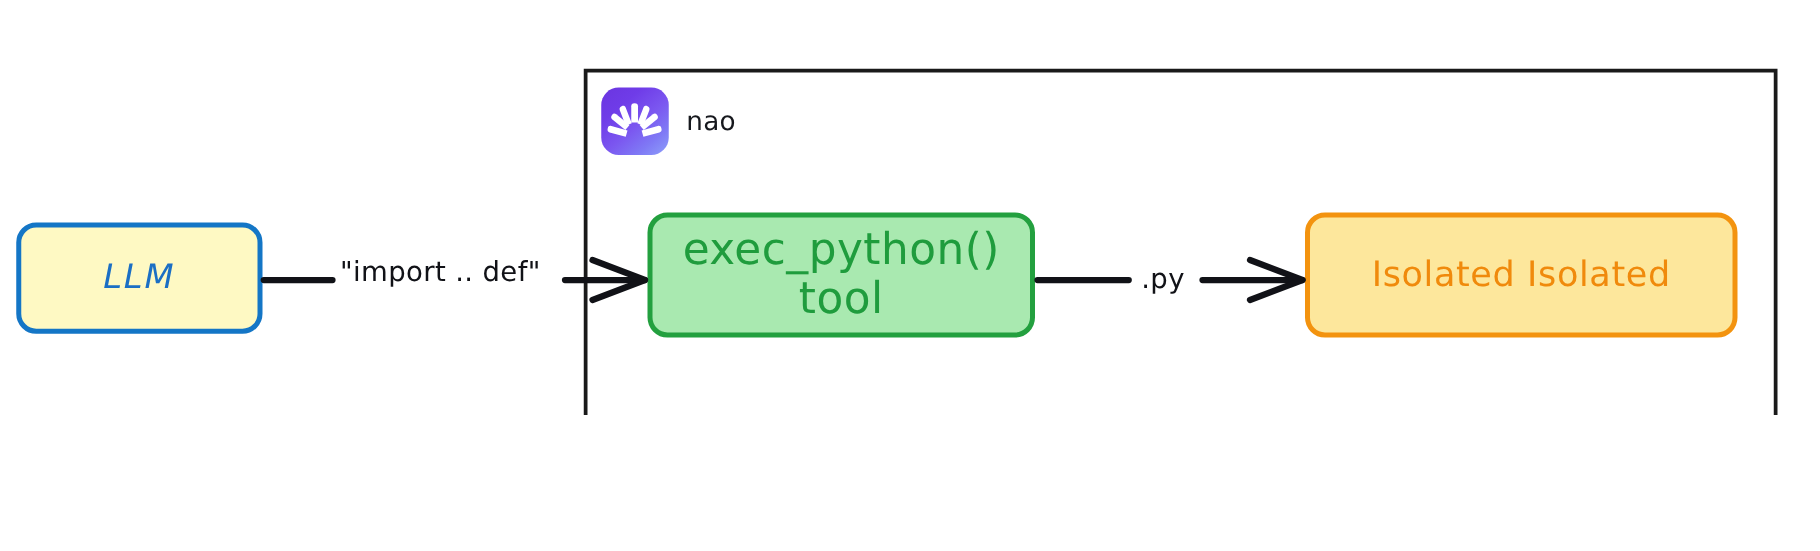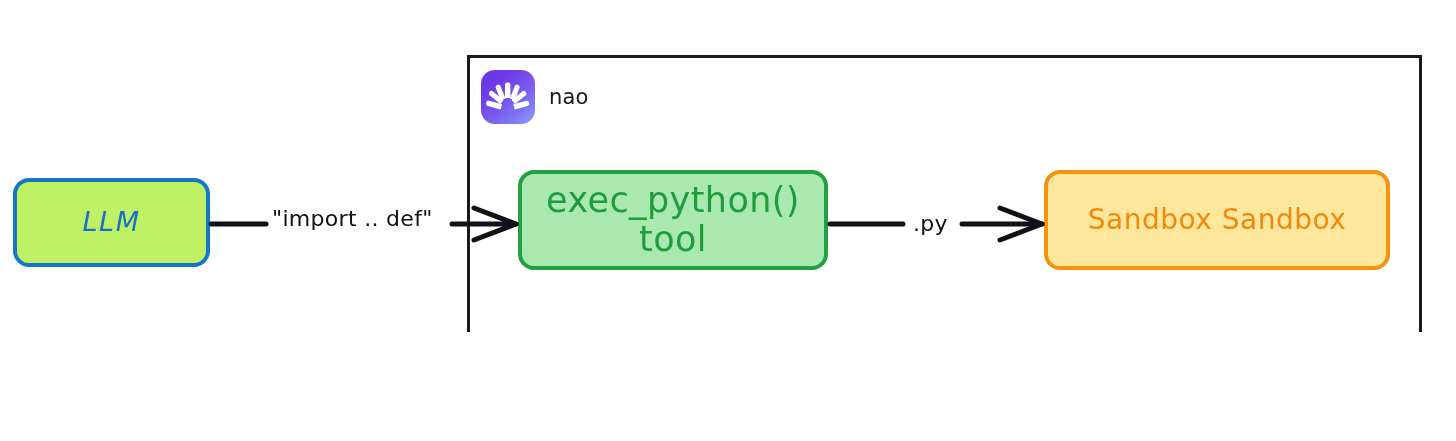--- a/index.html
+++ b/index.html
@@ -79,21 +79,21 @@
     line-height: 1.12;
     white-space: pre-line;
   }
 
   
   #node-llm {
     left: 13px;
     top: 178px;
     width: 197px;
     height: 89px;
-    background: #bef264;
+    background: #fef9c3;
     border-color: #1476c6;
   }
   #node-llm .node-label {
     color: #1b6fc4;
     font-size: 27px;
     font-style: italic;
     letter-spacing: 1.5px;
   }
 
   
@@ -183,21 +183,21 @@
   <div class="node" id="node-llm">
     <span class="node-label">LLM</span>
   </div>
 
   <div class="node" id="node-tool">
     <span class="node-label">exec_python()
 tool</span>
   </div>
 
   <div class="node" id="node-sandbox">
-    <span class="node-label">Sandbox Sandbox</span>
+    <span class="node-label">Isolated Isolated</span>
   </div>
 
   <span class="edge-label" id="edge-label-import">"import .. def"</span>
 
   <span class="edge-label" id="edge-label-py">.py</span>
 
   <svg id="connectors" viewBox="0 0 1456 441" xmlns="http://www.w3.org/2000/svg">
     <g stroke="#111217" stroke-width="5" fill="none" stroke-linecap="round" stroke-linejoin="round">
 
       <line x1="211" y1="224" x2="266" y2="224"></line>

